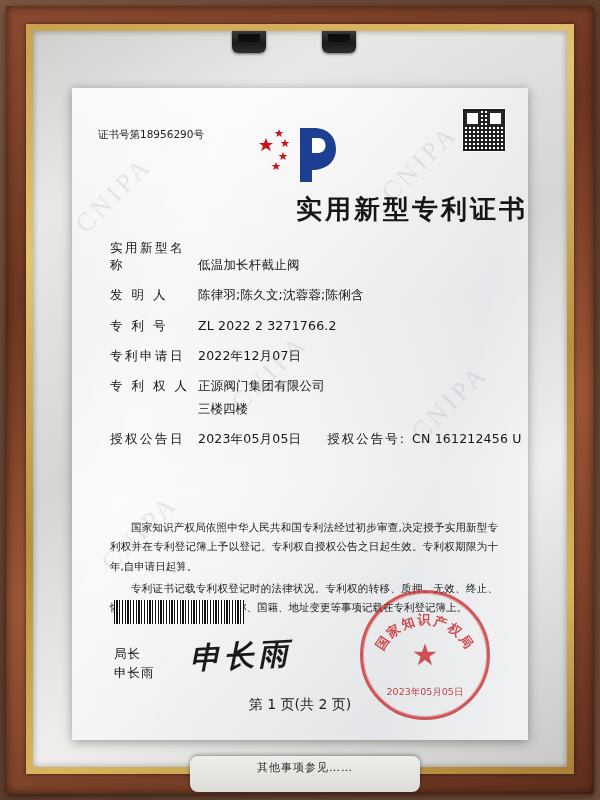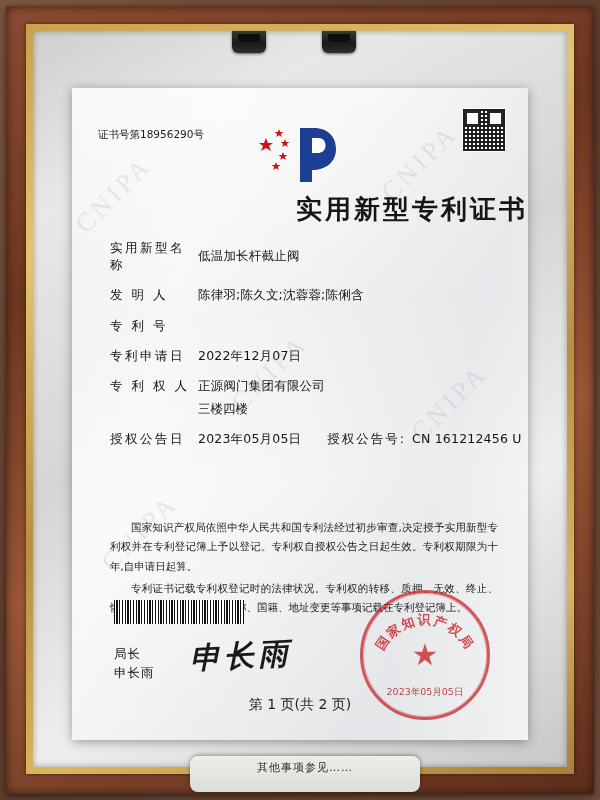--- a/index.html
+++ b/index.html
@@ -151,21 +151,21 @@
 
   
   .fields {
     position: absolute;
     left: 38px;
     top: 152px;
     right: 30px;
   }
   .row {
     display: flex;
-    align-items: center;
+    align-items: flex-end;
     margin-bottom: 13.5px;
     font-size: 12.5px;
     color: #151515;
     line-height: 1.35;
   }
   .lbl {
     width: 88px;
     flex: 0 0 88px;
     letter-spacing: 2.5px;
     font-family: "DejaVu Sans", sans-serif;
@@ -351,20 +351,21 @@
       <div class="row">
         <div class="lbl">实用新型名称</div>
         <div class="val">低温加长杆截止阀</div>
       </div>
       <div class="row">
         <div class="lbl">发 明 人</div>
         <div class="val">陈律羽;陈久文;沈蓉蓉;陈俐含</div>
       </div>
       <div class="row">
         <div class="lbl">专 利 号</div>
+        <div class="val">ZL 2022 2 3271766.2</div>
       </div>
       <div class="row">
         <div class="lbl">专利申请日</div>
         <div class="val">2022年12月07日</div>
       </div>
       <div class="row">
         <div class="lbl">专 利 权 人</div>
         <div class="val">正源阀门集团有限公司</div>
       </div>
       <div class="addr-second">三楼四楼</div>

